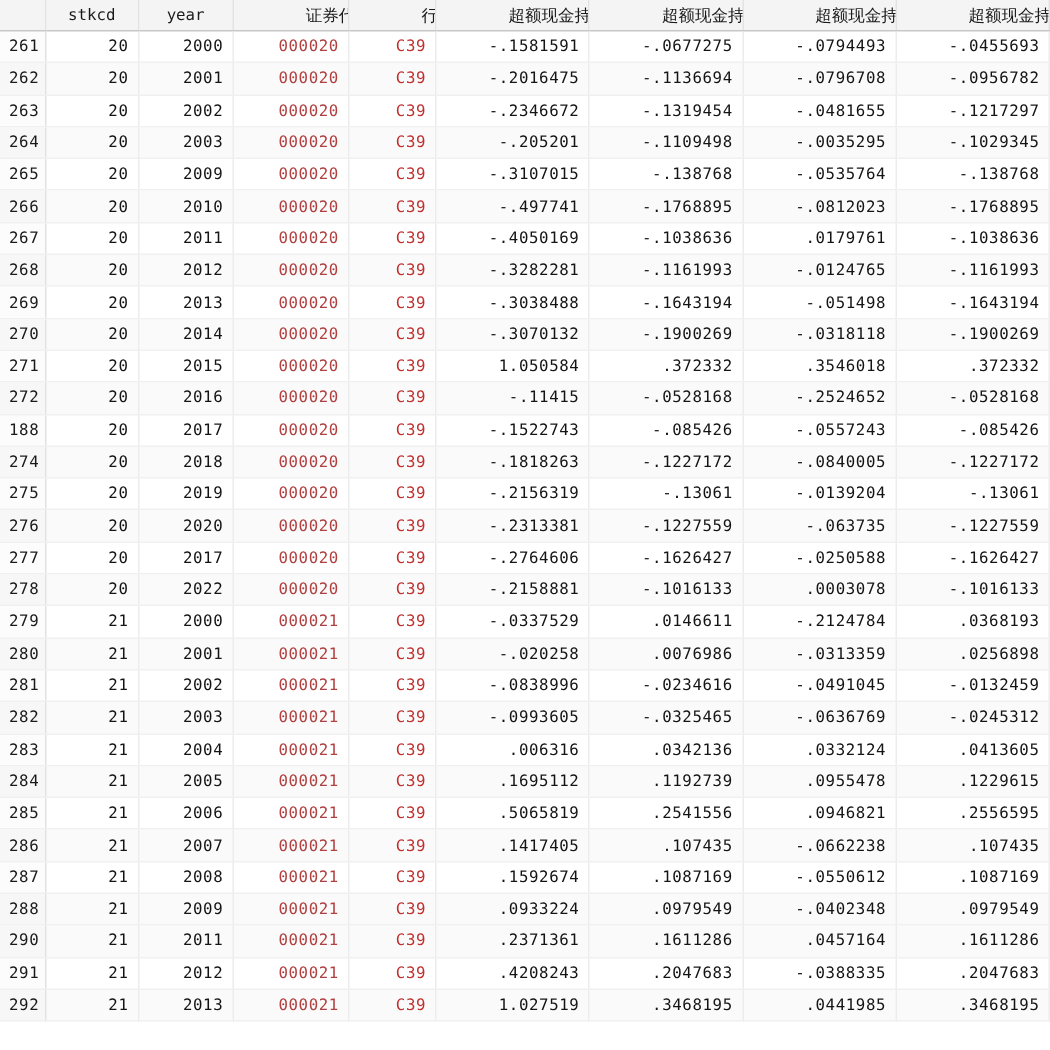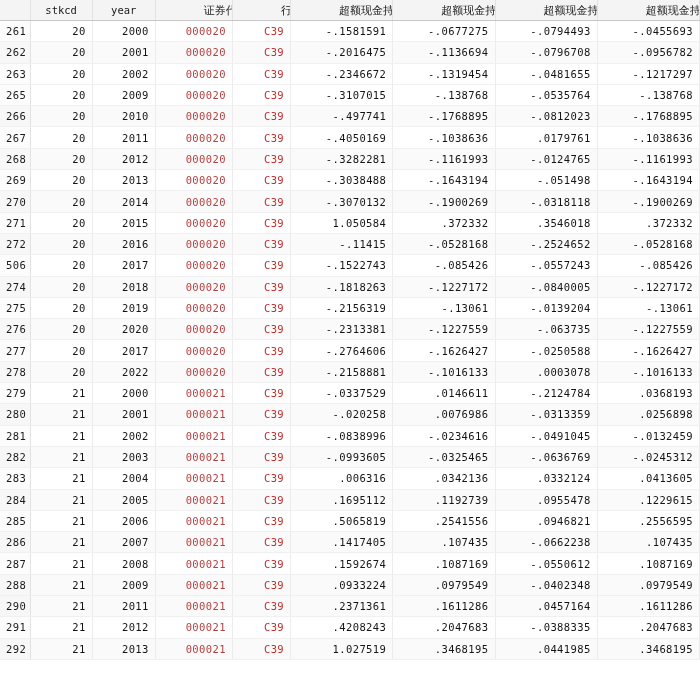--- a/index.html
+++ b/index.html
@@ -144,20 +144,31 @@
           <td class="idx">263</td>
           <td class="num">20</td>
           <td class="num">2002</td>
           <td class="red">000020</td>
           <td class="red ind">C39</td>
           <td class="num">-.2346672</td>
           <td class="num">-.1319454</td>
           <td class="num">-.0481655</td>
           <td class="num">-.1217297</td>
         </tr>
+        <tr class="even">
+          <td class="idx">264</td>
+          <td class="num">20</td>
+          <td class="num">2003</td>
+          <td class="red">000020</td>
+          <td class="red ind">C39</td>
+          <td class="num">-.205201</td>
+          <td class="num">-.1109498</td>
+          <td class="num">-.0035295</td>
+          <td class="num">-.1029345</td>
+        </tr>
         <tr class="odd">
           <td class="idx">265</td>
           <td class="num">20</td>
           <td class="num">2009</td>
           <td class="red">000020</td>
           <td class="red ind">C39</td>
           <td class="num">-.3107015</td>
           <td class="num">-.138768</td>
           <td class="num">-.0535764</td>
           <td class="num">-.138768</td>
@@ -233,21 +244,21 @@
           <td class="num">20</td>
           <td class="num">2016</td>
           <td class="red">000020</td>
           <td class="red ind">C39</td>
           <td class="num">-.11415</td>
           <td class="num">-.0528168</td>
           <td class="num">-.2524652</td>
           <td class="num">-.0528168</td>
         </tr>
         <tr class="odd">
-          <td class="idx">506</td>
+          <td class="idx">188</td>
           <td class="num">20</td>
           <td class="num">2017</td>
           <td class="red">000020</td>
           <td class="red ind">C39</td>
           <td class="num">-.1522743</td>
           <td class="num">-.085426</td>
           <td class="num">-.0557243</td>
           <td class="num">-.085426</td>
         </tr>
         <tr class="even">

